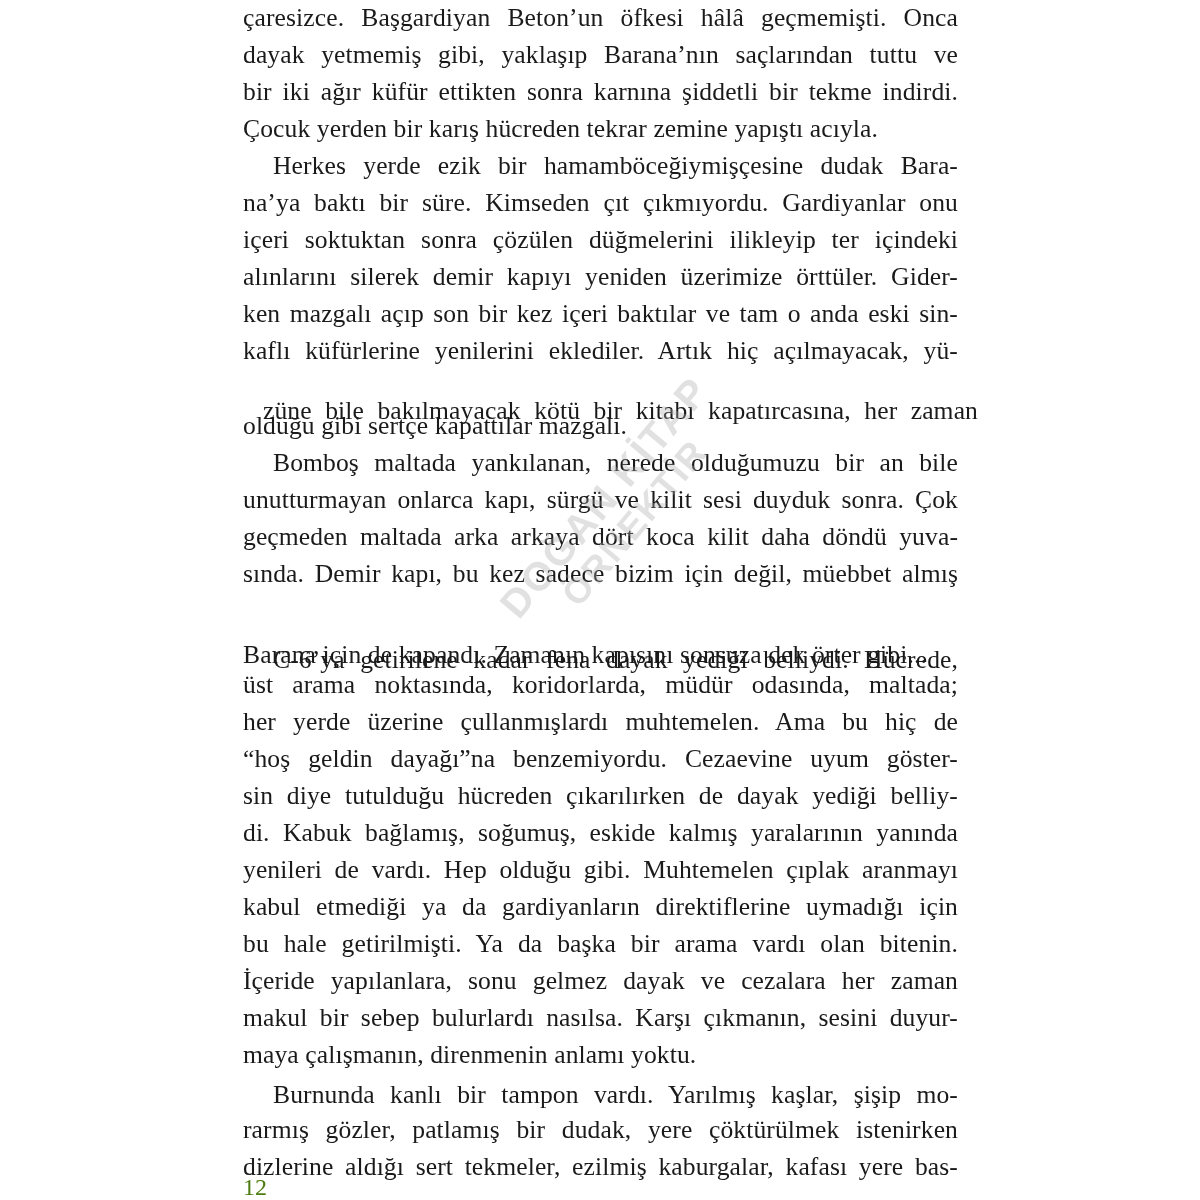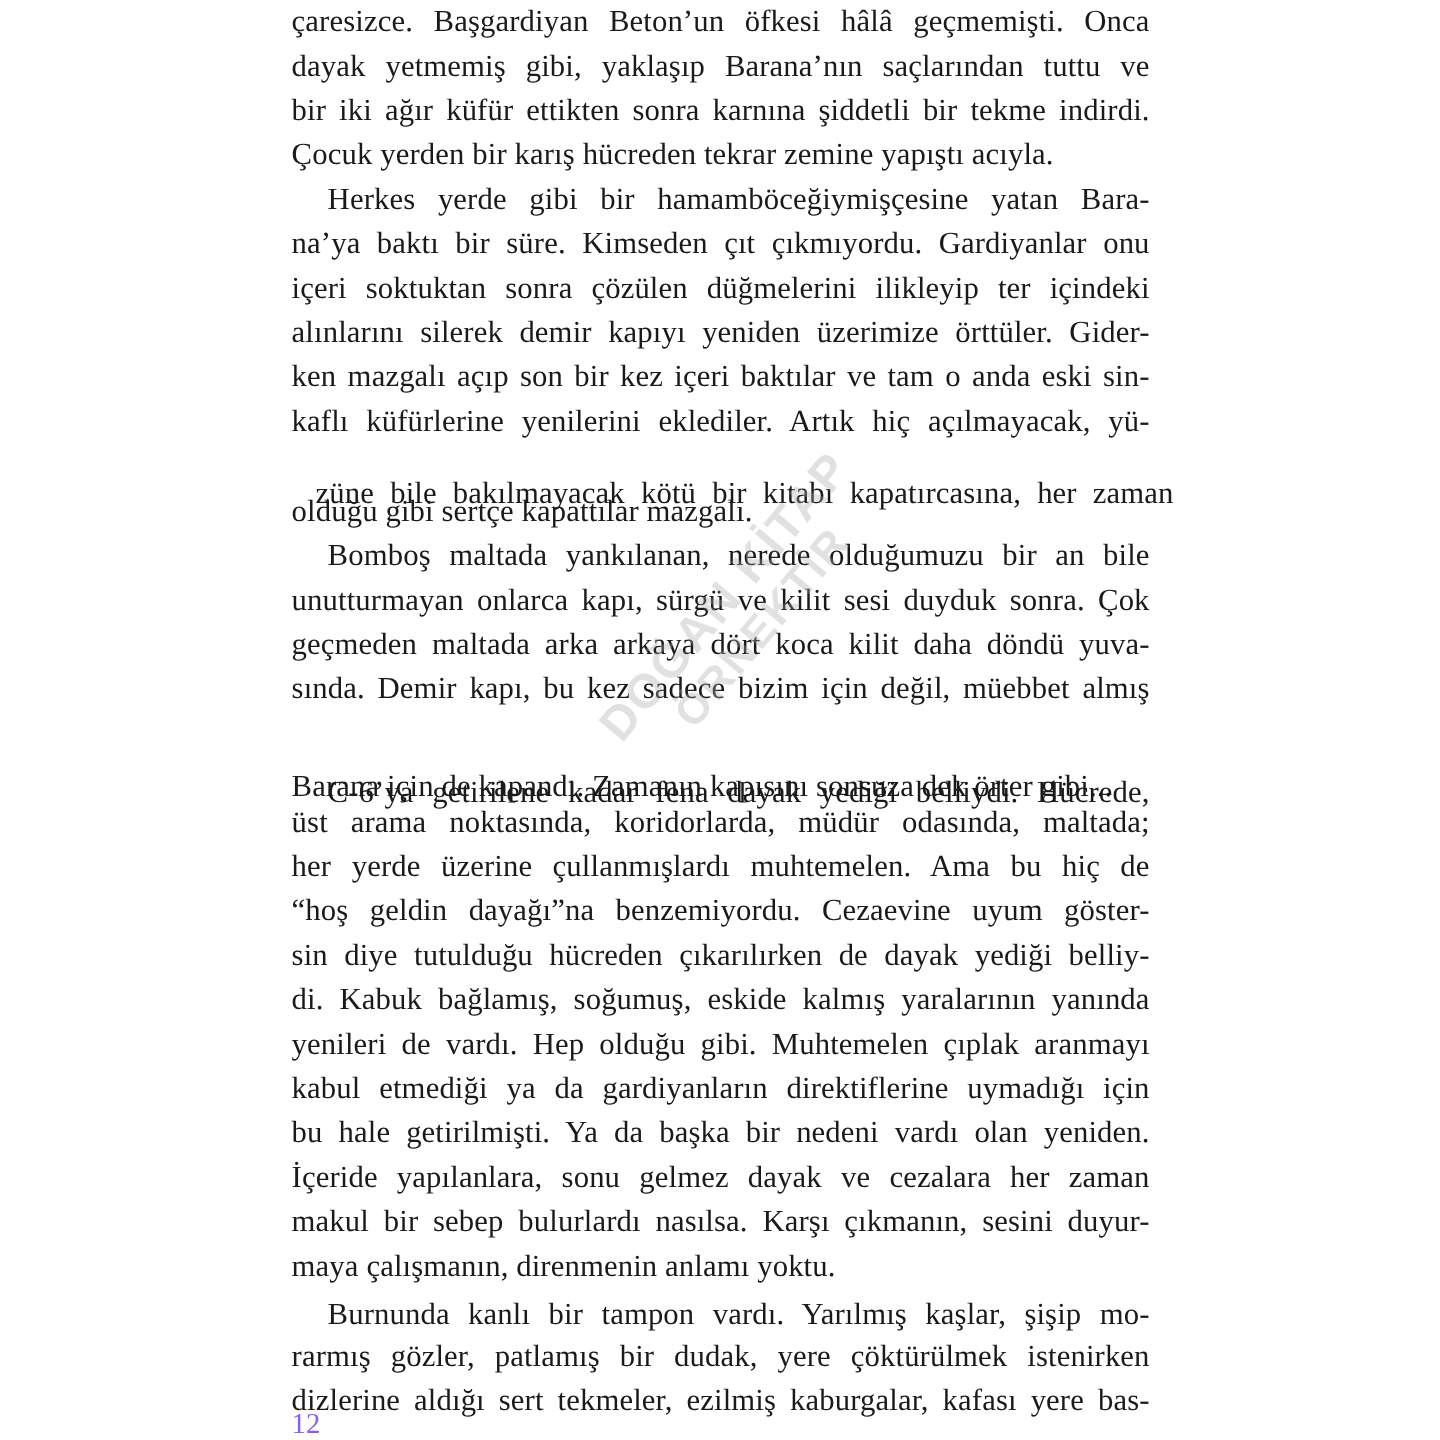--- a/index.html
+++ b/index.html
@@ -46,21 +46,21 @@
     .line.indent {
       padding-left: 30px;
       box-sizing: border-box;
     }
     .page-number {
       position: absolute;
       left: 243px;
       top: 1174px;
       font-family: "Liberation Serif", "DejaVu Serif", serif;
       font-size: 24px;
-      color: #8b5cf6;
+      color: #4d7c0f;
       line-height: 26px;
     }
     .watermark {
       position: absolute;
       left: 470px;
       top: 470px;
       transform: rotate(-50deg);
       transform-origin: center;
       font-family: "Liberation Sans", "DejaVu Sans", sans-serif;
       font-weight: bold;
@@ -83,42 +83,42 @@
   </style>
 </head>
 <body>
 
 <div class="page">
   <div class="text-block" id="text-block">
       <div class="line justify" style="top: 0px;">çaresizce. Başgardiyan Beton’un öfkesi hâlâ geçmemişti. Onca</div>
       <div class="line justify" style="top: 37.05px;">dayak yetmemiş gibi, yaklaşıp Barana’nın saçlarından tuttu ve</div>
       <div class="line justify" style="top: 74.1px;">bir iki ağır küfür ettikten sonra karnına şiddetli bir tekme indirdi.</div>
       <div class="line" style="top: 111.15px;">Çocuk yerden bir karış hücreden tekrar zemine yapıştı acıyla.</div>
-      <div class="line justify indent" style="top: 148.2px;">Herkes yerde gibi bir hamamböceğiymişçesine yatan Bara-</div>
+      <div class="line justify indent" style="top: 148.2px;">Herkes yerde ezik bir hamamböceğiymişçesine dudak Bara-</div>
       <div class="line justify" style="top: 185.25px;">na’ya baktı bir süre. Kimseden çıt çıkmıyordu. Gardiyanlar onu</div>
       <div class="line justify" style="top: 222.3px;">içeri soktuktan sonra çözülen düğmelerini ilikleyip ter içindeki</div>
       <div class="line justify" style="top: 259.35px;">alınlarını silerek demir kapıyı yeniden üzerimize örttüler. Gider-</div>
       <div class="line justify" style="top: 296.4px;">ken mazgalı açıp son bir kez içeri baktılar ve tam o anda eski sin-</div>
       <div class="line justify" style="top: 333.45px;">kaflı küfürlerine yenilerini eklediler. Artık hiç açılmayacak, yü-</div>
       <div class="line justify" style="top: 393px; margin-left: 20px;">züne bile bakılmayacak kötü bir kitabı kapatırcasına, her zaman</div>
       <div class="line" style="top: 407.55px;">olduğu gibi sertçe kapattılar mazgalı.</div>
       <div class="line justify indent" style="top: 444.6px;">Bomboş maltada yankılanan, nerede olduğumuzu bir an bile</div>
       <div class="line justify" style="top: 481.65px;">unutturmayan onlarca kapı, sürgü ve kilit sesi duyduk sonra. Çok</div>
       <div class="line justify" style="top: 518.7px;">geçmeden maltada arka arkaya dört koca kilit daha döndü yuva-</div>
       <div class="line justify" style="top: 555.75px;">sında. Demir kapı, bu kez sadece bizim için değil, müebbet almış</div>
       <div class="line" style="top: 592.8px; margin-top: 44px;">Barana için de kapandı. Zamanın kapısını sonsuza dek örter gibi...</div>
       <div class="line justify indent" style="top: 629.85px; margin-top: 12px;">C-6’ya getirilene kadar fena dayak yediği belliydi. Hücrede,</div>
       <div class="line justify" style="top: 666.9px;">üst arama noktasında, koridorlarda, müdür odasında, maltada;</div>
       <div class="line justify" style="top: 703.95px;">her yerde üzerine çullanmışlardı muhtemelen. Ama bu hiç de</div>
       <div class="line justify" style="top: 741px;">“hoş geldin dayağı”na benzemiyordu. Cezaevine uyum göster-</div>
       <div class="line justify" style="top: 778.05px;">sin diye tutulduğu hücreden çıkarılırken de dayak yediği belliy-</div>
       <div class="line justify" style="top: 815.1px;">di. Kabuk bağlamış, soğumuş, eskide kalmış yaralarının yanında</div>
       <div class="line justify" style="top: 852.15px;">yenileri de vardı. Hep olduğu gibi. Muhtemelen çıplak aranmayı</div>
       <div class="line justify" style="top: 889.2px;">kabul etmediği ya da gardiyanların direktiflerine uymadığı için</div>
-      <div class="line justify" style="top: 926.25px;">bu hale getirilmişti. Ya da başka bir nedeni vardı olan yeniden.</div>
+      <div class="line justify" style="top: 926.25px;">bu hale getirilmişti. Ya da başka bir arama vardı olan bitenin.</div>
       <div class="line justify" style="top: 963.3px;">İçeride yapılanlara, sonu gelmez dayak ve cezalara her zaman</div>
       <div class="line justify" style="top: 1000.35px;">makul bir sebep bulurlardı nasılsa. Karşı çıkmanın, sesini duyur-</div>
       <div class="line" style="top: 1037.4px;">maya çalışmanın, direnmenin anlamı yoktu.</div>
       <div class="line justify indent" style="top: 1077px;">Burnunda kanlı bir tampon vardı. Yarılmış kaşlar, şişip mo-</div>
       <div class="line justify" style="top: 1111.5px;">rarmış gözler, patlamış bir dudak, yere çöktürülmek istenirken</div>
       <div class="line justify" style="top: 1148.55px;">dizlerine aldığı sert tekmeler, ezilmiş kaburgalar, kafası yere bas-</div>
     </div>
 
   <div class="watermark">
     <span class="wm1">DOĞAN KİTAP</span>

